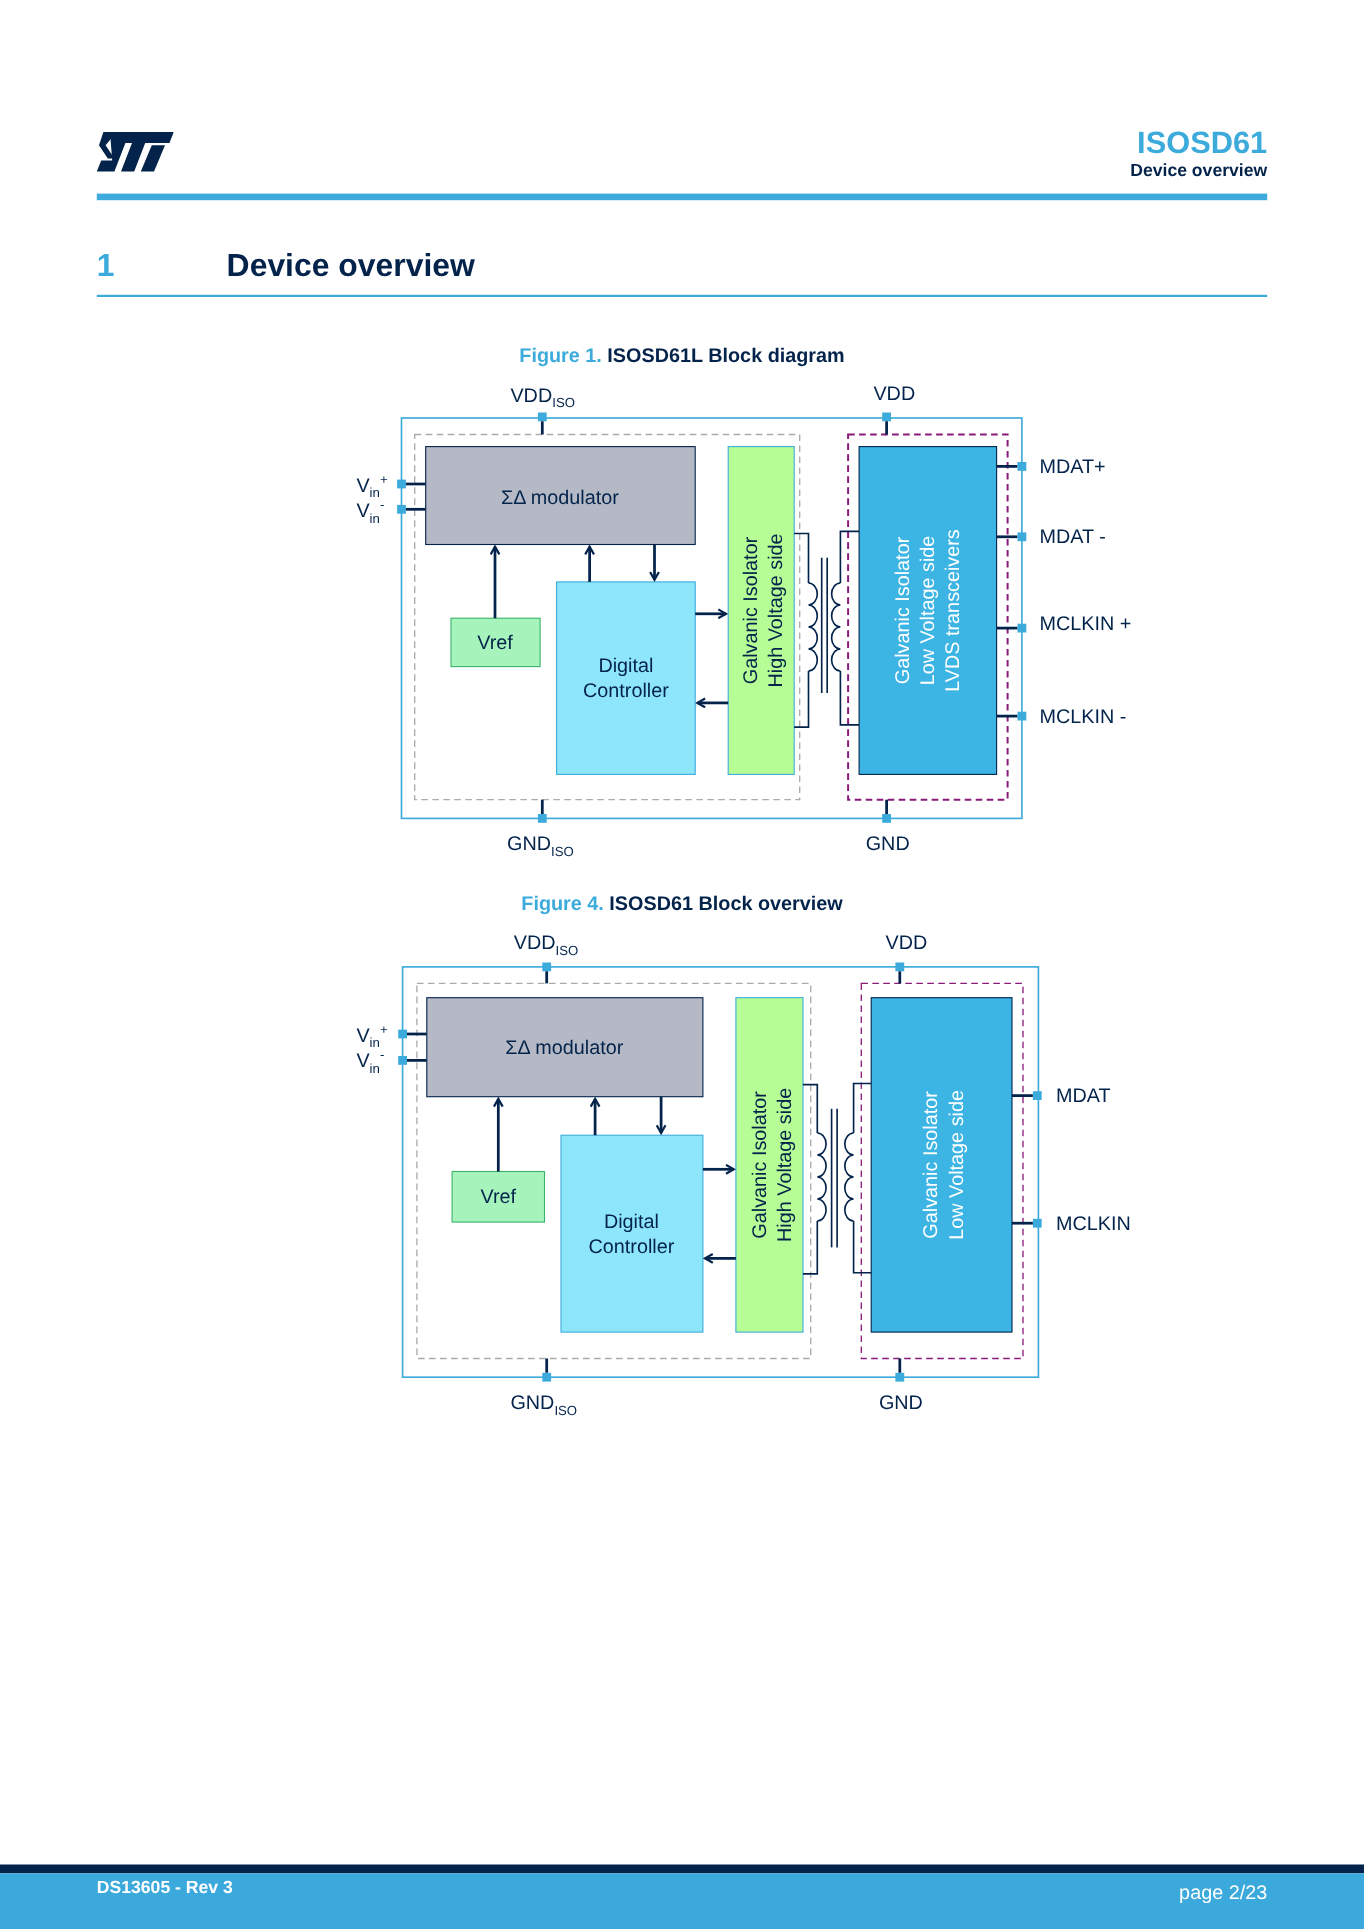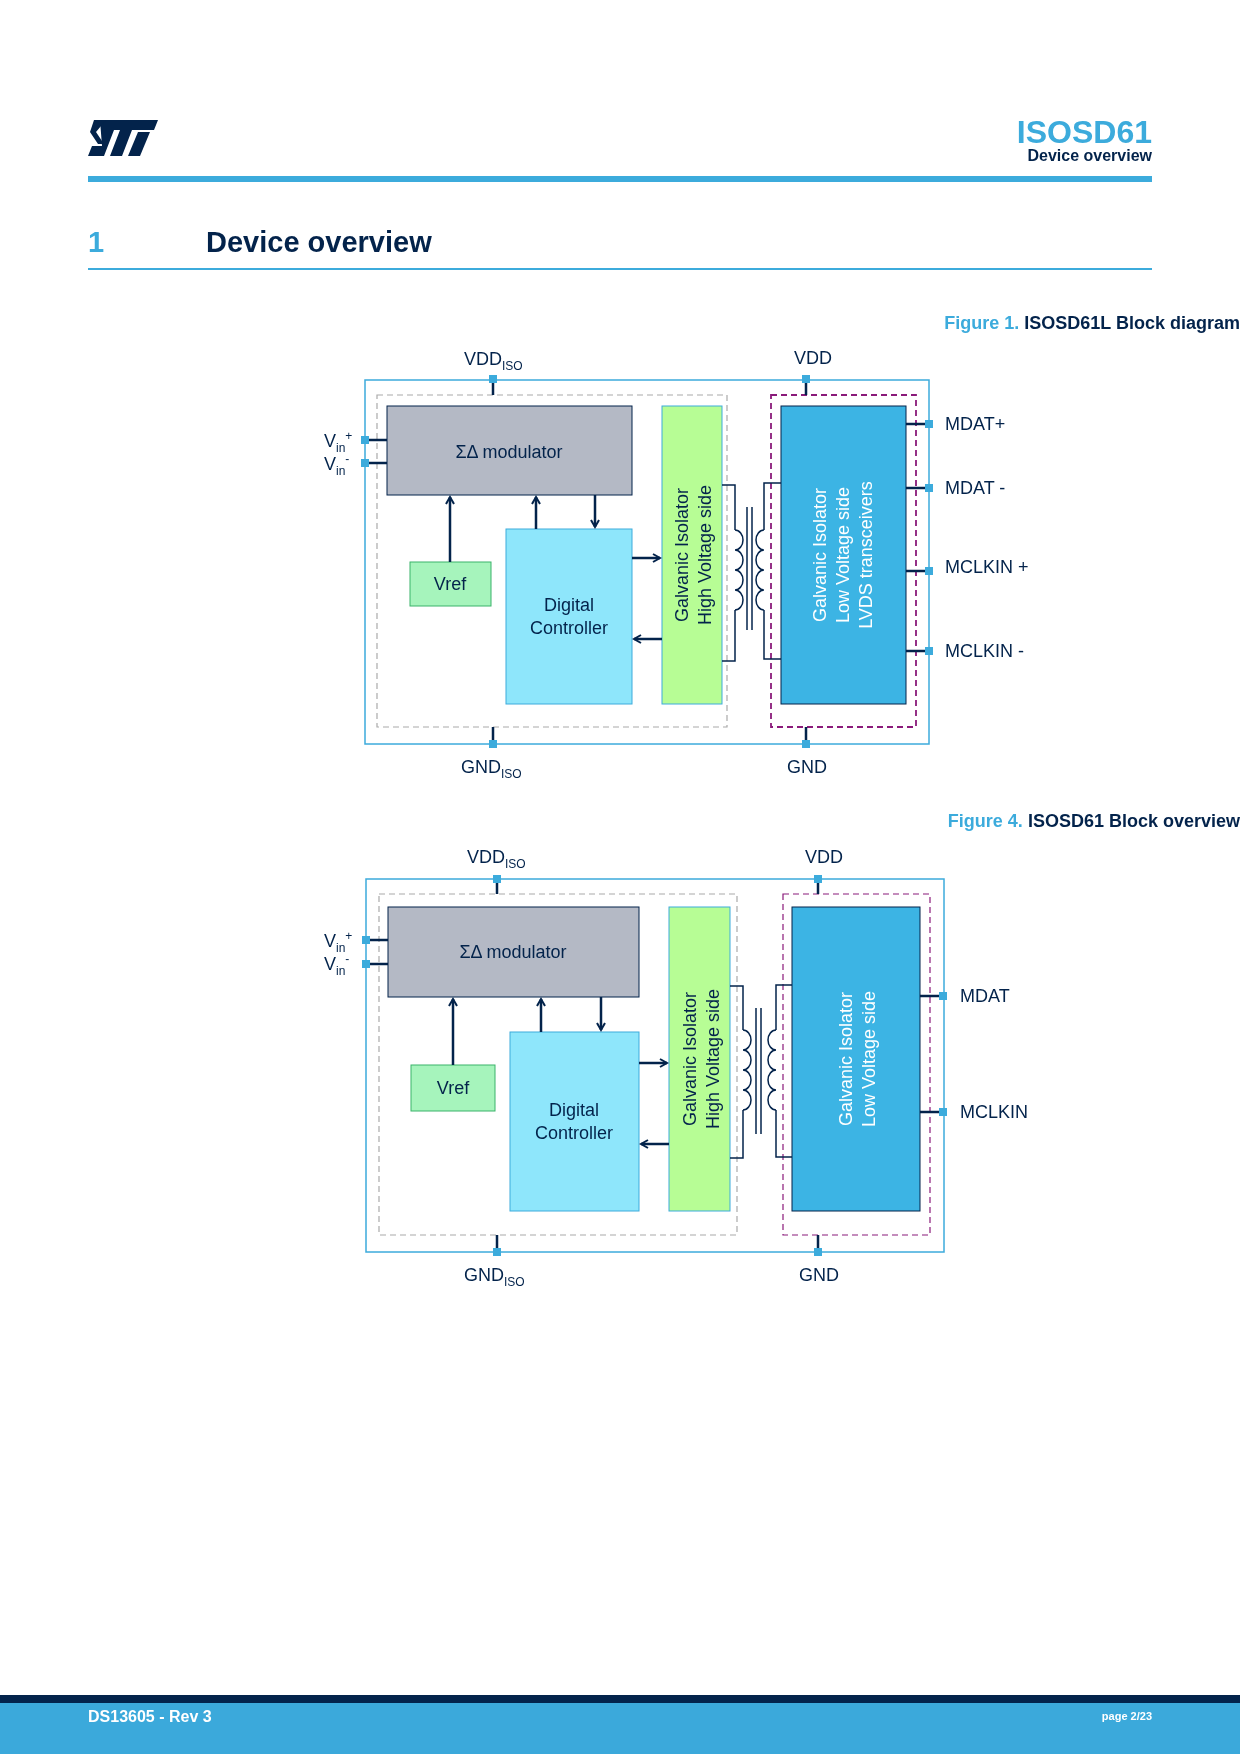--- a/index.html
+++ b/index.html
@@ -1,32 +1,32 @@
 <!DOCTYPE html>
 <html><head>
 <meta charset="utf-8">
 <style>
   html, body { margin:0; padding:0; background:#fff; }
   body { width:1240px; height:1754px; position:relative; overflow:hidden; font-family:"Liberation Sans", sans-serif; color:#03234b; }
   .logo { position:absolute; left:88px; top:118px; width:70px; height:40px; }
-  .hdr-title { position:absolute; right:88px; top:114px; font-size:32px; font-weight:bold; color:#3cabdc; }
+  .hdr-title { position:absolute; right:88px; top:114px; font-size:28px; font-weight:bold; color:#3cabdc; }
   .hdr-sub { position:absolute; right:88px; top:147px; font-size:16px; font-weight:bold; color:#03234b; }
   .hdr-bar { position:absolute; left:88px; top:176px; width:1064px; height:6px; background:#3cabdc; }
   .sec-num { position:absolute; left:88px; top:226px; font-size:29px; font-weight:bold; color:#3cabdc; }
   .sec-title { position:absolute; left:206px; top:226px; font-size:29px; font-weight:bold; color:#03234b; }
   .sec-rule { position:absolute; left:88px; top:268px; width:1064px; height:2px; background:#3cabdc; }
-  .fig-cap { position:absolute; width:1240px; left:0; text-align:right; font-size:18px; font-weight:bold; }
+  .fig-cap { position:absolute; width:1240px; left:0; text-align:center; font-size:18px; font-weight:bold; }
   .fig-cap .num { color:#3cabdc; }
   .fig-cap .name { color:#03234b; }
   svg.diag { position:absolute; left:0; width:1240px; overflow:visible; }
   svg text { font-family:"Liberation Sans", sans-serif; }
   .footer-dark { position:absolute; left:0; top:1695px; width:1240px; height:8px; background:#03234b; }
   .footer { position:absolute; left:0; top:1703px; width:1240px; height:51px; background:#3ba9db; }
   .foot-left { position:absolute; left:88px; top:1708px; font-size:16px; font-weight:bold; color:#fff; }
-  .foot-right { position:absolute; right:88px; top:1710px; font-size:11px; font-weight:bold; color:#fff; }
+  .foot-right { position:absolute; right:88px; top:1710px; font-size:18px; font-weight:normal; color:#fff; }
 </style>
 </head>
 <body>
 
 <svg class="logo" viewBox="0 0 70 40">
   <path d="M12 2 L70 2 L66 12 L44 12 L34 38 L22 38 L32 12 L26 12 L16 38 L0 38 L4 28 L14 28 Z" fill="#03234b"></path>
   <path d="M18 2 L6 2 L2 14 L10 26 L16 26 L8 14 Z" fill="#03234b"></path>
   <path d="M50 14 L62 14 L52 38 L40 38 Z" fill="#03234b"></path>
 </svg>
 <div class="hdr-title">ISOSD61</div>

